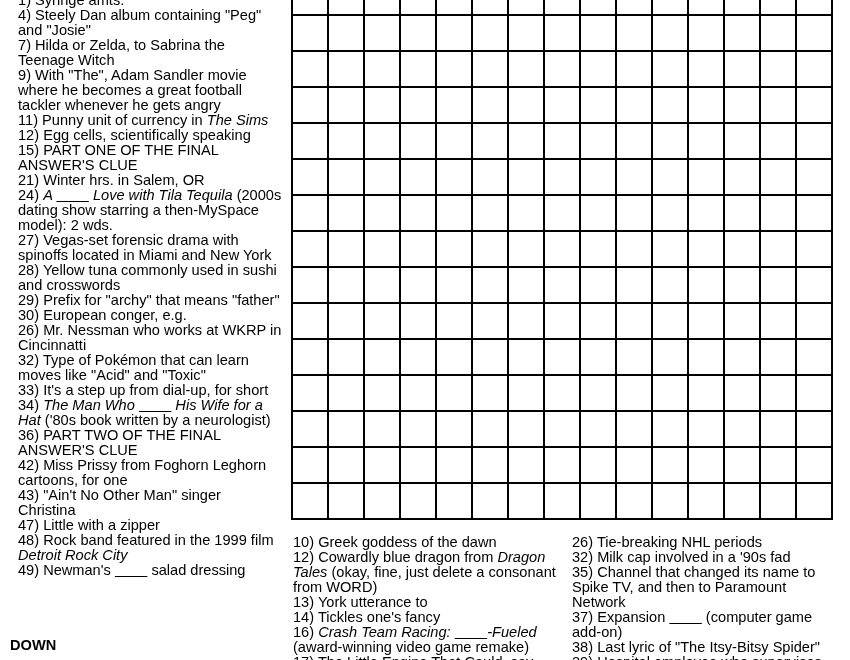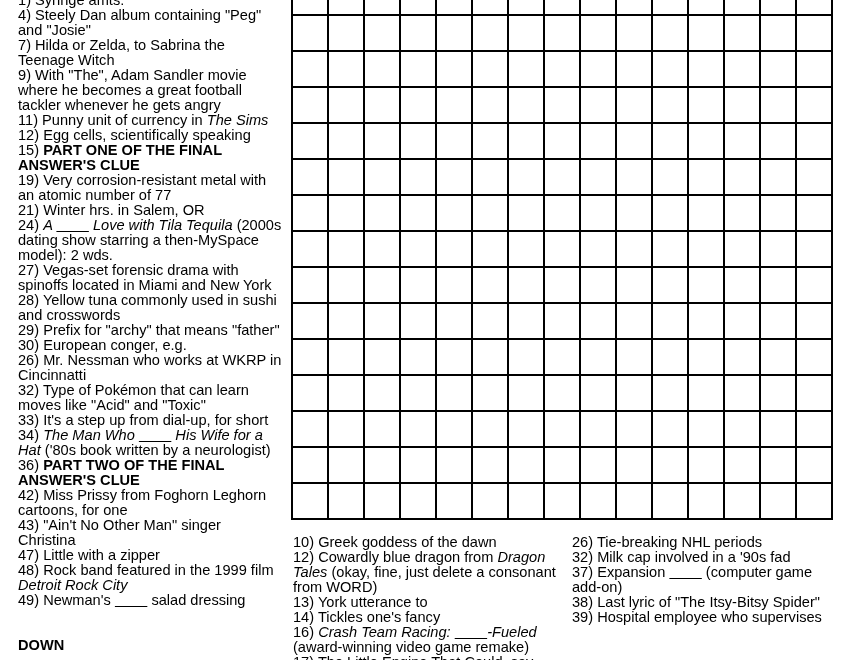--- a/index.html
+++ b/index.html
@@ -6,21 +6,21 @@
   body {
     width: 850px; height: 660px; overflow: hidden; position: relative;
     font-family: "Liberation Sans", sans-serif; color: #000000;
     font-size: 14.6px; line-height: 15px;
   }
   .clues-col { position: absolute; }
   #across-col { left: 18px; top: -7px; width: 264px; }
   #down-col-a { left: 293px; top: 535px; width: 268px; }
   #down-col-b { left: 572px; top: 535px; width: 262px; }
   .clue { margin: 0; }
-  .clue b { font-weight: bold; }
+  .clue b { font-weight: normal; }
   .section-head { font-weight: bold; margin-top: 15px; }
   #grid {
     position: absolute; left: 291px; top: -22px;
     width: 540px; height: 540px;
     display: grid;
     grid-template-columns: repeat(15, 36px);
     grid-template-rows: repeat(15, 36px);
     border-right: 2px solid #000; border-bottom: 2px solid #000;
     box-sizing: content-box;
   }
@@ -34,21 +34,20 @@
 <body>
 
 <div id="across-col" class="clues-col">
     <div class="clue"><span>1</span>) <span>Syringe amts.</span></div>
     <div class="clue"><span>4</span>) <span>Steely Dan album containing "Peg" and "Josie"</span></div>
     <div class="clue"><span>7</span>) <span>Hilda or Zelda, to Sabrina the Teenage Witch</span></div>
     <div class="clue"><span>9</span>) <span>With "The", Adam Sandler movie where he becomes a great football tackler whenever he gets angry</span></div>
     <div class="clue"><span>11</span>) <span>Punny unit of currency in </span><i>The Sims</i></div>
     <div class="clue"><span>12</span>) <span>Egg cells, scientifically speaking</span></div>
     <div class="clue"><span>15</span>) <b>PART ONE OF THE FINAL ANSWER'S CLUE</b></div>
-    <div class="clue"><span>19</span>) <span>Very corrosion-resistant metal with an atomic number of 77</span></div>
     <div class="clue"><span>21</span>) <span>Winter hrs. in Salem, OR</span></div>
     <div class="clue"><span>24</span>) <i>A </i><span style="text-decoration: underline; color: rgb(0, 0, 0); white-space: pre;">&nbsp;&nbsp;&nbsp;&nbsp;&nbsp;&nbsp;&nbsp;&nbsp;</span><i> Love with Tila Tequila</i><span> (2000s dating show starring a then-MySpace model): 2 wds.</span></div>
     <div class="clue"><span>27</span>) <span>Vegas-set forensic drama with spinoffs located in Miami and New York</span></div>
     <div class="clue"><span>28</span>) <span>Yellow tuna commonly used in sushi and crosswords</span></div>
     <div class="clue"><span>29</span>) <span>Prefix for "archy" that means "father"</span></div>
     <div class="clue"><span>30</span>) <span>European conger, e.g.</span></div>
     <div class="clue"><span>26</span>) <span>Mr. Nessman who works at WKRP in Cincinnatti</span></div>
     <div class="clue"><span>32</span>) <span>Type of Pokémon that can learn moves like "Acid" and "Toxic"</span></div>
     <div class="clue"><span>33</span>) <span>It's a step up from dial-up, for short</span></div>
     <div class="clue"><span>34</span>) <i>The Man Who </i><span style="text-decoration: underline; color: rgb(0, 0, 0); white-space: pre;">&nbsp;&nbsp;&nbsp;&nbsp;&nbsp;&nbsp;&nbsp;&nbsp;</span><i> His Wife for a Hat</i><span> ('80s book written by a neurologist)</span></div>
@@ -292,20 +291,21 @@
     <div class="clue"><span>10</span>) <span>Greek goddess of the dawn</span></div>
     <div class="clue"><span>12</span>) <span>Cowardly blue dragon from </span><i>Dragon Tales</i><span> (okay, fine, just delete a consonant from WORD)</span></div>
     <div class="clue"><span>13</span>) <span>York utterance to</span></div>
     <div class="clue"><span>14</span>) <span>Tickles one's fancy</span></div>
     <div class="clue"><span>16</span>) <i>Crash Team Racing: </i><span style="text-decoration: underline; color: rgb(0, 0, 0); white-space: pre;">&nbsp;&nbsp;&nbsp;&nbsp;&nbsp;&nbsp;&nbsp;&nbsp;</span><i>-Fueled</i><span> (award-winning video game remake)</span></div>
     <div class="clue"><span>17</span>) <span>The Little Engine That Could, say</span></div>
   </div>
 <div id="down-col-b" class="clues-col">
     <div class="clue"><span>26</span>) <span>Tie-breaking NHL periods</span></div>
     <div class="clue"><span>32</span>) <span>Milk cap involved in a '90s fad</span></div>
+    <div class="clue"><span>35</span>) <span>Channel that changed its name to Spike TV, and then to Paramount Network</span></div>
     <div class="clue"><span>37</span>) <span>Expansion </span><span style="text-decoration: underline; color: rgb(0, 0, 0); white-space: pre;">&nbsp;&nbsp;&nbsp;&nbsp;&nbsp;&nbsp;&nbsp;&nbsp;</span><span> (computer game add-on)</span></div>
     <div class="clue"><span>38</span>) <span>Last lyric of "The Itsy-Bitsy Spider"</span></div>
     <div class="clue"><span>39</span>) <span>Hospital employee who supervises</span></div>
   </div>
 
-<div id="down-heading-holder" style="position: absolute; left: 18px; top: 623px;">
+<div id="down-heading-holder" style="position: absolute; left: 10px; top: 623px;">
   <div class="section-head" style="margin-top:15px;">DOWN</div>
 </div>
 
 </body></html>

